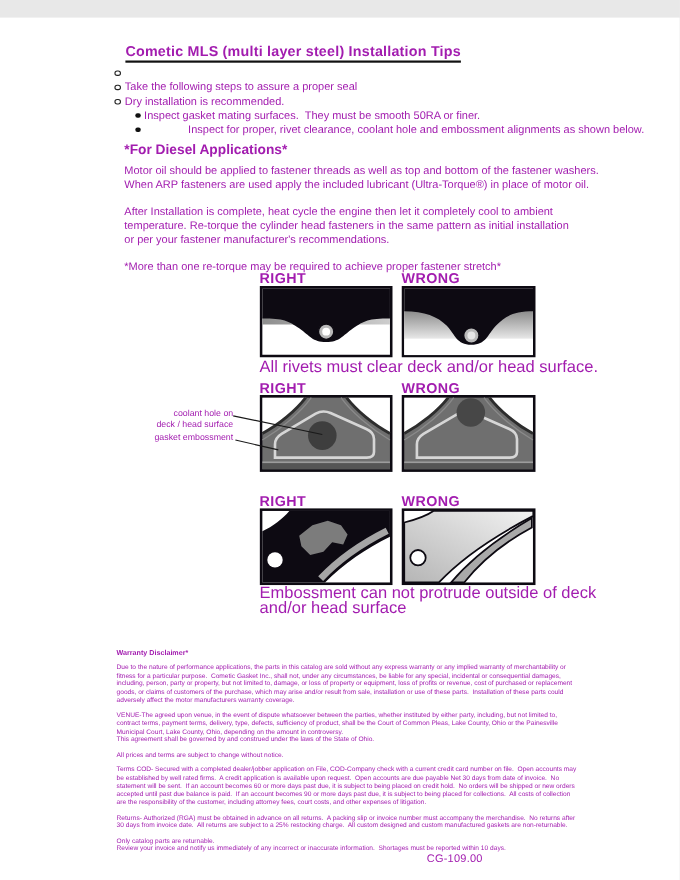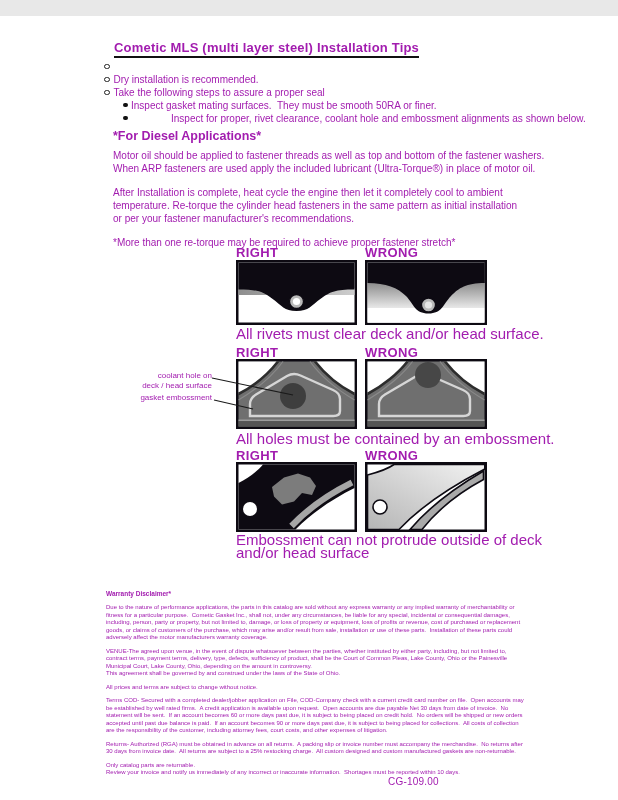--- a/index.html
+++ b/index.html
@@ -41,25 +41,25 @@
   <div class="abs" style="left:114px; top:22px;">
     <span class="title">Cometic MLS (multi layer steel) Installation Tips</span>
   </div>
 
   <div class="abs" style="left:104px; top:44px;">
     <div class="bullet-line">
       <span class="marker-circle"></span>
     </div>
     <div class="bullet-line">
       <span class="marker-circle"></span>
-      <span class="txt">Dry installation is recommended.</span>
+      <span class="txt">Take the following steps to assure a proper seal</span>
     </div>
     <div class="bullet-line">
       <span class="marker-circle"></span>
-      <span class="txt">Take the following steps to assure a proper seal</span>
+      <span class="txt">Dry installation is recommended.</span>
     </div>
     <div class="bullet-line" style="margin-left:19px;">
       <span class="marker-dot"></span>
       <span class="txt">Inspect gasket mating surfaces.  They must be smooth 50RA or finer.</span>
     </div>
     <div class="bullet-line" style="margin-left:19px;gap:40px;">
       <span class="marker-dot"></span>
       <span class="txt">Inspect for proper, rivet clearance, coolant hole and embossment alignments as shown below.</span>
     </div>
   </div>
@@ -146,21 +146,20 @@
       <path d="M14,57 L14,45 C14,41 16,38 20,35.5 L51.5,17 C56,14.5 60.5,14.5 65,16.5 L98,31 C103,33.2 105,36 105,40 L105,52 C105,55.5 102.5,57 98.5,57 Z" fill="none" stroke="#d6d6d6" stroke-width="2.4"></path>
       <circle cx="63" cy="16" r="13" fill="#474747"></circle>
     </svg>
   </div>
 
   <svg class="abs" width="92" height="50" viewBox="0 0 92 50" style="left:208px; top:352px; overflow:visible; z-index:5;">
     <line x1="4" y1="10" x2="85" y2="27" stroke="#1a1a1a" stroke-width="1.1"></line>
     <line x1="6" y1="32" x2="45" y2="41" stroke="#1a1a1a" stroke-width="1.1"></line>
   </svg>
 
-  <div class="abs dg-caption" style="left:236px; top:417px;">All holes must be contained by an embossment.</div>
 
   <div class="abs dg-label" style="left:236px; top:432px; width:121px;">RIGHT</div>
   <div class="abs dg-label" style="left:365px; top:432px; width:122px;">WRONG</div>
 
   <div class="abs" style="left:236px; top:446px;">
     <svg width="121" height="70" viewBox="0 0 121 70">
       <rect x="1.25" y="1.25" width="118.5" height="67.5" fill="#ffffff" stroke="#0d0a12" stroke-width="2.5"></rect>
       <path d="M2.5,21 C12,16.5 21,9.5 27,2.5 L118.5,2.5 V26 C97,36.5 76,51 59.5,67.5 L2.5,67.5 Z" fill="#0d0a12"></path>
       <path d="M116,20.5 C94,31.5 72,46.5 55.5,64" stroke="#a6a6a6" stroke-width="6.2" fill="none"></path>
       <path d="M36,25 L48,15.5 L62,11.5 L74,15.5 L80,24 L76,33 L66,31 L58,39.5 L46,42.5 L38,34.5 Z" fill="#7c7c7c"></path>

